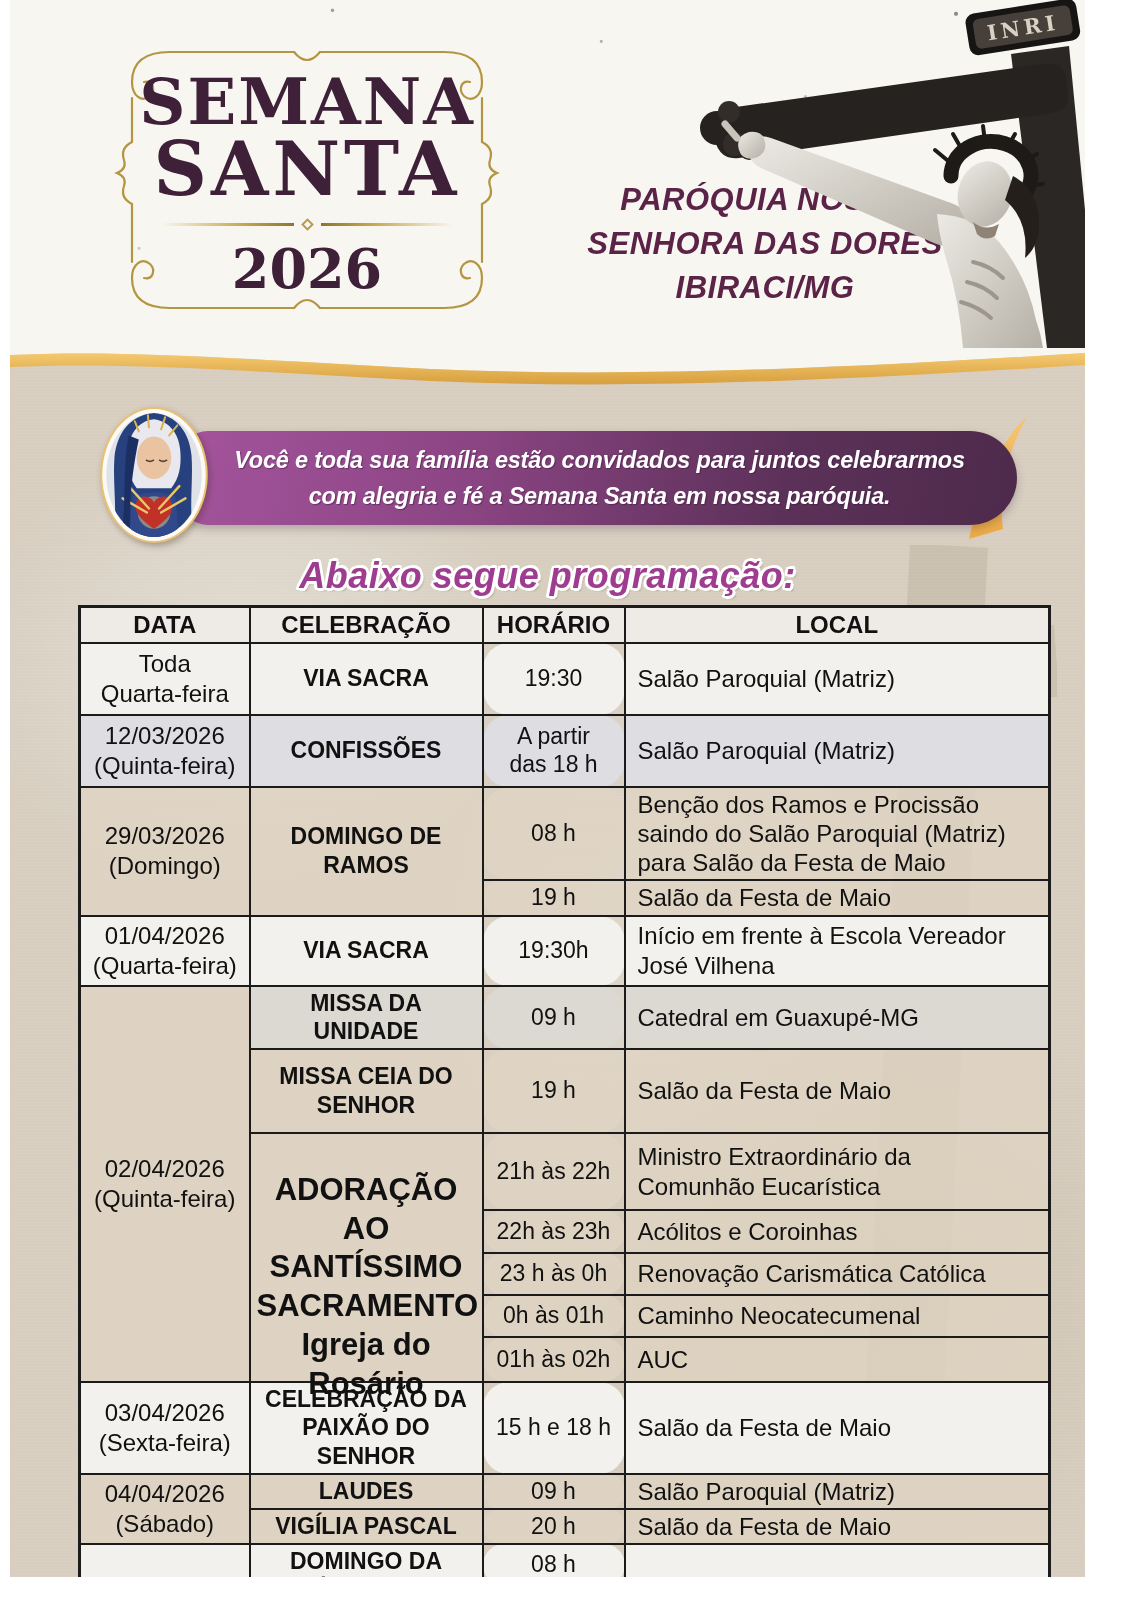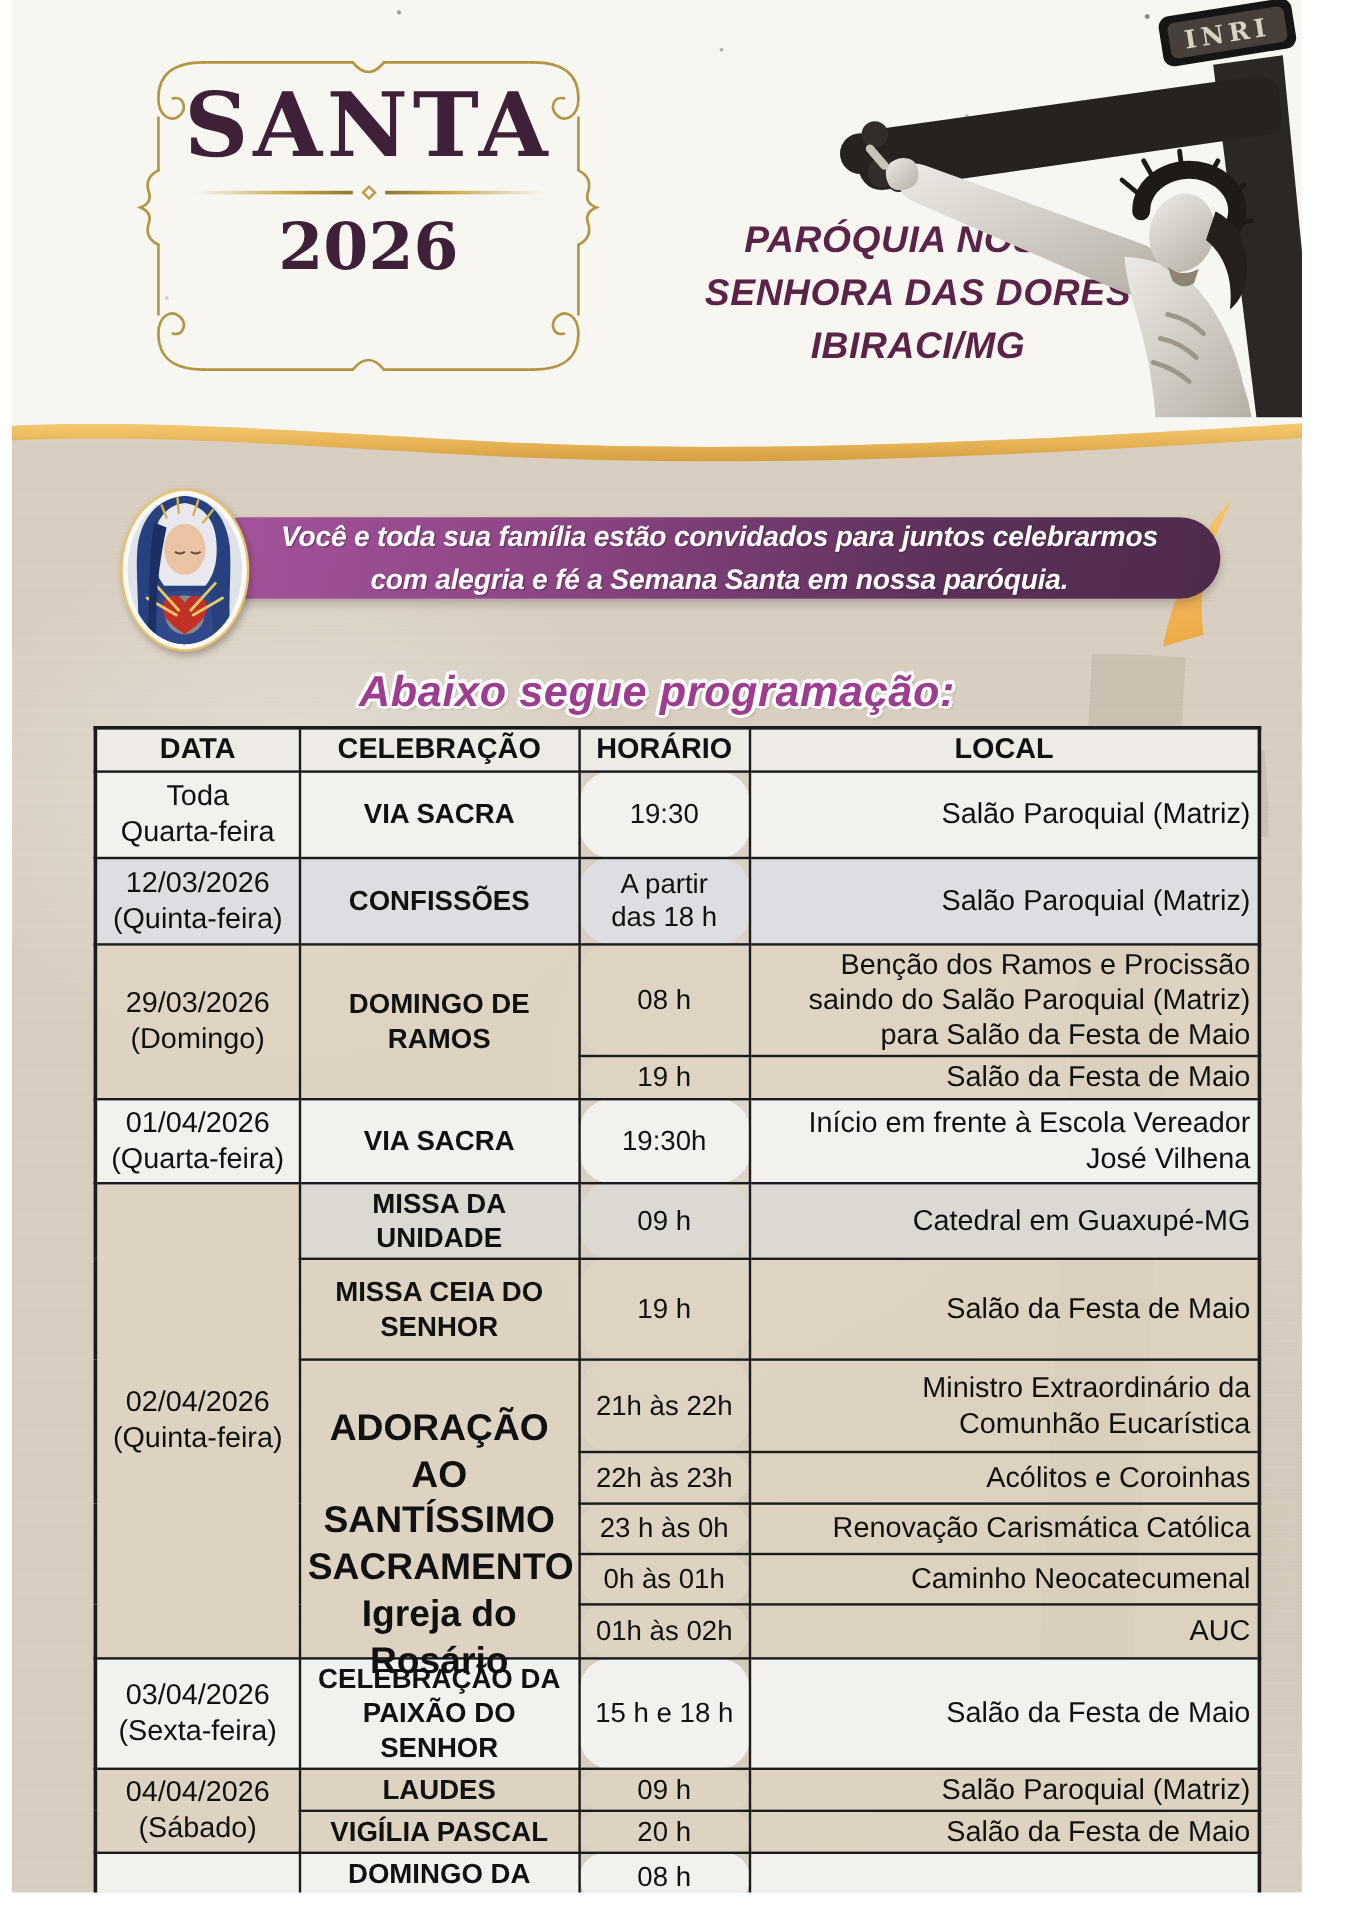--- a/index.html
+++ b/index.html
@@ -48,21 +48,21 @@
 
   
   .bodyc { position:relative; z-index:1; }
   .watermark { position:absolute; right:28px; top:120px; width:470px; height:880px; opacity:.16; z-index:0; }
 
   .invite-row { position:relative; height:128px; margin-top:34px; z-index:1; }
   .mary { position:absolute; left:88px; top:-20px; width:112px; height:140px; z-index:3;
     filter:drop-shadow(2px 3px 3px rgba(60,40,30,.35)); }
   .ribbon-tail { position:absolute; right:58px; top:-8px; width:58px; height:122px; background:linear-gradient(160deg,#f7c876,#eca740);
     clip-path:path('M58,0 C38,16 14,58 0,122 L34,112 C28,68 42,28 58,0 Z'); z-index:1; }
-  .invite-banner { position:absolute; left:172px; right:68px; top:6px; height:68px; z-index:2;
+  .invite-banner { position:absolute; left:172px; right:68px; top:6px; height:94px; z-index:2;
     background:linear-gradient(100deg, #a4549c 0%, #8c4584 34%, #5c3159 72%, #4d2a4b 100%);
     border-radius:26px 48px 48px 26px;
     display:flex; align-items:center; justify-content:center;
     box-shadow:0 4px 8px rgba(60,30,55,.25); }
   .invite-banner p { color:#fff; font-style:italic; font-weight:bold; font-size:23.5px; line-height:1.55;
     text-align:center; white-space:pre-line; letter-spacing:-.2px; text-shadow:1px 1px 1px rgba(60,20,55,.5); }
 
   .outline-white { text-shadow:
      2px 0 0 #fff, -2px 0 0 #fff, 0 2px 0 #fff, 0 -2px 0 #fff,
      2px 2px 0 #fff, -2px -2px 0 #fff, 2px -2px 0 #fff, -2px 2px 0 #fff,
@@ -72,21 +72,21 @@
     color:#9e3d90; letter-spacing:.5px; }
 
   
   table.schedule { margin-left:68px; width:970px; border-collapse:collapse; table-layout:fixed;
     border:3px solid #1b1b1b; margin-top:8px; position:relative; z-index:1; }
   .schedule th, .schedule td { border:2px solid #1b1b1b; white-space:pre-line; vertical-align:middle; padding:2px 6px; }
   .schedule th { font-size:24px; font-weight:bold; text-align:center; color:#111; }
   td.date { text-align:center; font-size:24px; line-height:1.25; color:#111; }
   td.cel  { text-align:center; font-size:23px; font-weight:bold; line-height:1.25; color:#111; }
   td.time { text-align:center; font-size:23px; line-height:1.2; color:#111;border-radius:26px; }
-  td.loc  { text-align:right; font-size:24px; line-height:1.22; padding-left:12px; color:#111; }
+  td.loc  { text-align:left; font-size:24px; line-height:1.22; padding-left:12px; color:#111; }
   .bg-h { background:#eeebe7; }
   .bg-a { background:#f3f1ed; }
   .bg-b { background:#dedde2; }
   .bg-c { background:rgba(224,213,195,.78); }
   .bg-e { background:#dcd8d2; }
   tr.h36{height:36px} tr.h72{height:72px} tr.h90{height:90px} tr.h33{height:33px}
   tr.h70{height:70px} tr.h37{height:37px} tr.h64{height:84px} tr.h62{height:62px}
   tr.h31{height:31px} tr.h34{height:34px} tr.h78{height:78px} tr.h32{height:32px} tr.h88{height:88px}
   .ador-wrap { display:flex; flex-direction:column; justify-content:space-between; height:185px; padding:6px 0 16px; }
   .ador-title, .ador-venue { font-weight:bold; font-size:31px; line-height:1.25; white-space:pre-line; }
@@ -109,20 +109,21 @@
           <path d="M50,112 q-12,6 -8,18 q3,9 -7,13 q10,4 7,13 q-4,12 8,18"></path>
           <path d="M50,174 V232"></path>
           <path d="M88,278 C62,278 50,268 50,248 C50,234 60,227 68,234 C74,240 71,250 62,248"></path>
           <path d="M362,22 C388,22 400,32 400,52 C400,66 390,73 382,66 C376,60 379,50 388,52"></path>
           <path d="M400,68 V112"></path>
           <path d="M400,112 q12,6 8,18 q-3,9 7,13 q-10,4 -7,13 q4,12 -8,18"></path>
           <path d="M400,174 V232"></path>
           <path d="M362,278 C388,278 400,268 400,248 C400,234 390,227 382,234 C376,240 379,250 388,248"></path>
         </svg>
         <div class="title-stack">
+          <div class="title-l1">SEMANA</div>
           <div class="title-l2">SANTA</div>
           <div class="divider">
             <span class="dline left"></span>
             <span class="diamond"></span>
             <span class="dline right"></span>
           </div>
           <div class="year">2026</div>
         </div>
       </div>
 

